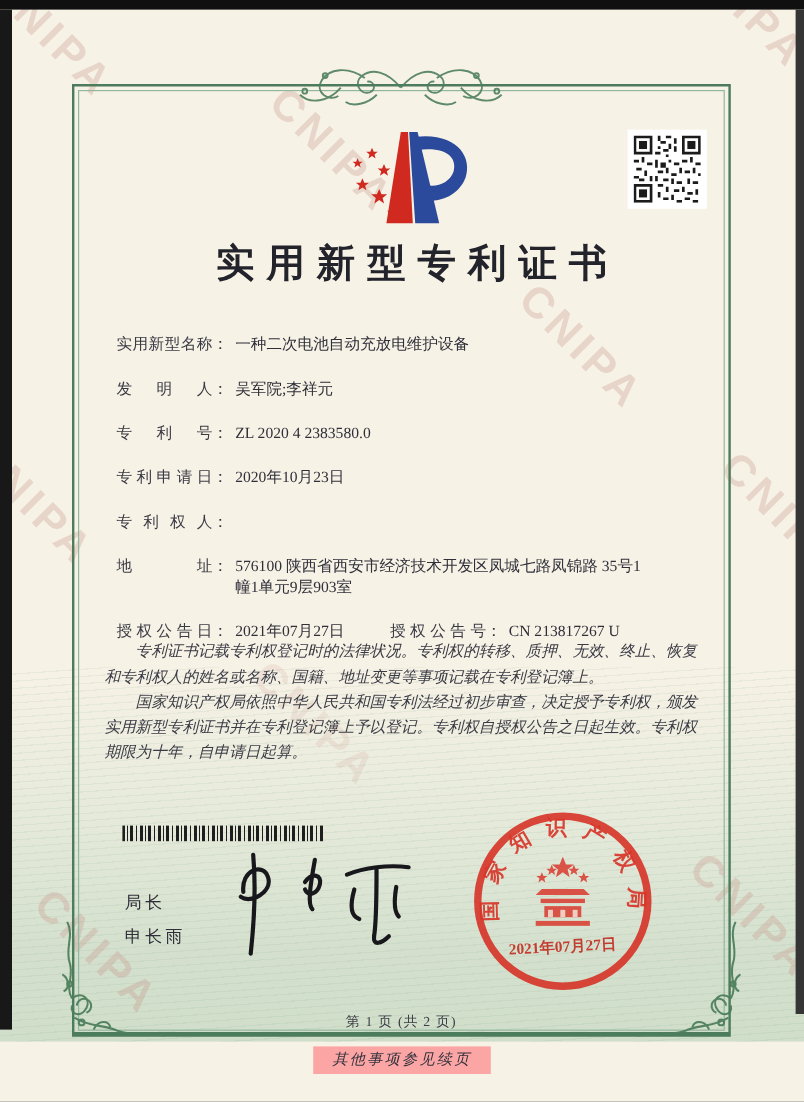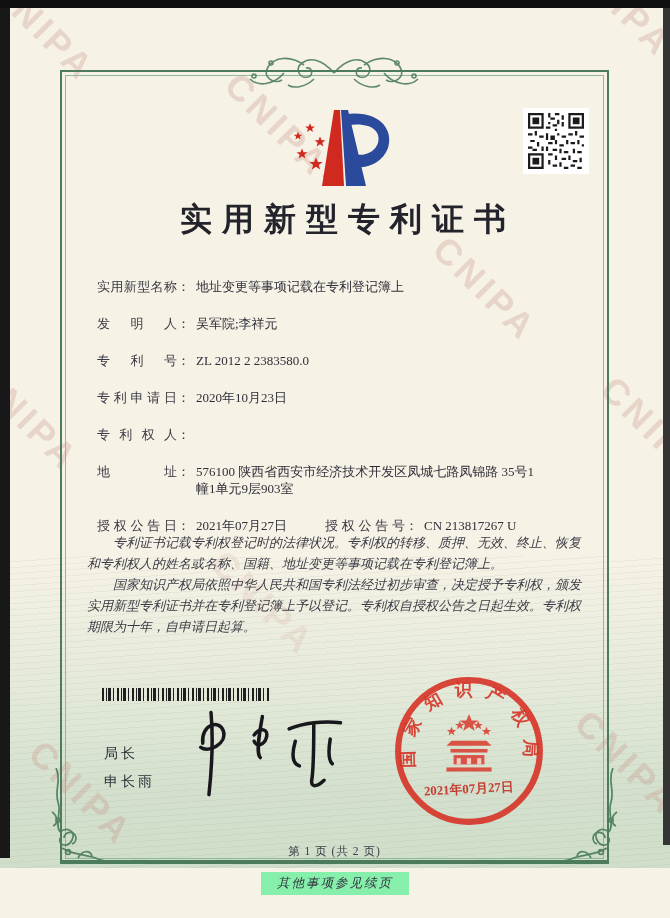--- a/index.html
+++ b/index.html
@@ -42,21 +42,21 @@
   .barcode{position:absolute;left:40px;top:616px;width:168px;height:13px;
       background-image:repeating-linear-gradient(90deg,#1e1e1e 0 2px,transparent 2px 4px,
       #1e1e1e 4px 5px,transparent 5px 6px,#1e1e1e 6px 9px,transparent 9px 11px,
       #1e1e1e 11px 12px,transparent 12px 15px);}
   .sig-labels{position:absolute;left:42px;top:668px;font-size:14px;color:#2e2e38;line-height:28px;letter-spacing:3px;}
   .signature{position:absolute;left:112px;top:632px;width:185px;height:98px;}
   .seal{position:absolute;left:330px;top:602px;width:154px;height:154px;mix-blend-mode:multiply;opacity:.93;}
   .page-no{position:absolute;left:0;top:772px;width:545px;text-align:center;font-size:11.5px;
       color:#3c3c46;letter-spacing:1px;}
   .footer-note{position:absolute;left:0;top:872px;width:670px;text-align:center;z-index:4;}
-  .footer-note span{display:inline-block;background:#86efac;padding:3px 16px;font-size:12.5px;
+  .footer-note span{display:inline-block;background:#fca5a5;padding:3px 16px;font-size:12.5px;
       font-style:italic;color:#33333d;letter-spacing:2px;}
 </style>
 </head>
 <body>
 
 <div class="stage">
   <div class="page">
 
     <div class="wm" style="left:-22px;top:8px;">CNIPA</div>
     <div class="wm" style="left:556px;top:-16px;">CNIPA</div>
@@ -143,31 +143,31 @@
           <path d="M9,0h1v2h-1zM12,0h2v1h-2zM15,1h1v2h-1zM10,2h2v1h-2zM13,3h1v2h-1zM9,4h1v1h-1zM11,5h2v1h-2zM15,4h1v2h-1zM8,6h2v1h-2zM12,7h1v1h-1zM0,9h2v1h-2zM3,8h1v2h-1zM5,10h2v1h-2zM1,12h2v1h-2zM4,13h1v2h-1zM0,15h2v1h-2zM6,15h1v2h-1zM2,16h2v1h-2zM8,9h1v3h-1zM10,10h2v2h-2zM13,9h1v1h-1zM15,10h2v1h-2zM18,9h2v1h-2zM21,8h1v2h-1zM23,10h2v1h-2zM9,13h2v1h-2zM12,12h1v2h-1zM14,14h2v1h-2zM17,12h1v2h-1zM19,13h2v1h-2zM22,12h1v2h-1zM24,14h1v1h-1zM8,15h1v2h-1zM11,16h2v1h-2zM14,16h1v2h-1zM16,17h2v1h-2zM20,16h1v2h-1zM22,17h2v1h-2zM9,18h2v1h-2zM12,19h1v2h-1zM15,20h2v1h-2zM18,19h1v2h-1zM20,21h2v1h-2zM23,20h1v2h-1zM9,21h1v2h-1zM11,23h2v1h-2zM14,22h1v2h-1zM16,24h2v1h-2zM19,23h2v1h-2zM22,24h2v1h-2z"></path>
         </g>
       </svg>
 
       <div class="title">实用新型专利证书</div>
 
       <div class="fields">
         <div class="frow">
           <span class="flabel">实用新型名称</span>
             <span class="colon">：</span>
-          <span class="fvalue">地址变更等事项记载在专利登记簿上</span>
+          <span class="fvalue">一种二次电池自动充放电维护设备</span>
         </div>
         <div class="frow">
           <span class="flabel">发明人</span>
             <span class="colon">：</span>
           <span class="fvalue">吴军院;李祥元</span>
         </div>
         <div class="frow">
           <span class="flabel">专利号</span>
             <span class="colon">：</span>
-          <span class="fvalue">ZL 2012 2 2383580.0</span>
+          <span class="fvalue">ZL 2020 4 2383580.0</span>
         </div>
         <div class="frow">
           <span class="flabel">专利申请日</span>
             <span class="colon">：</span>
           <span class="fvalue">2020年10月23日</span>
         </div>
         <div class="frow">
           <span class="flabel">专利权人</span>
             <span class="colon">：</span>
         </div>

